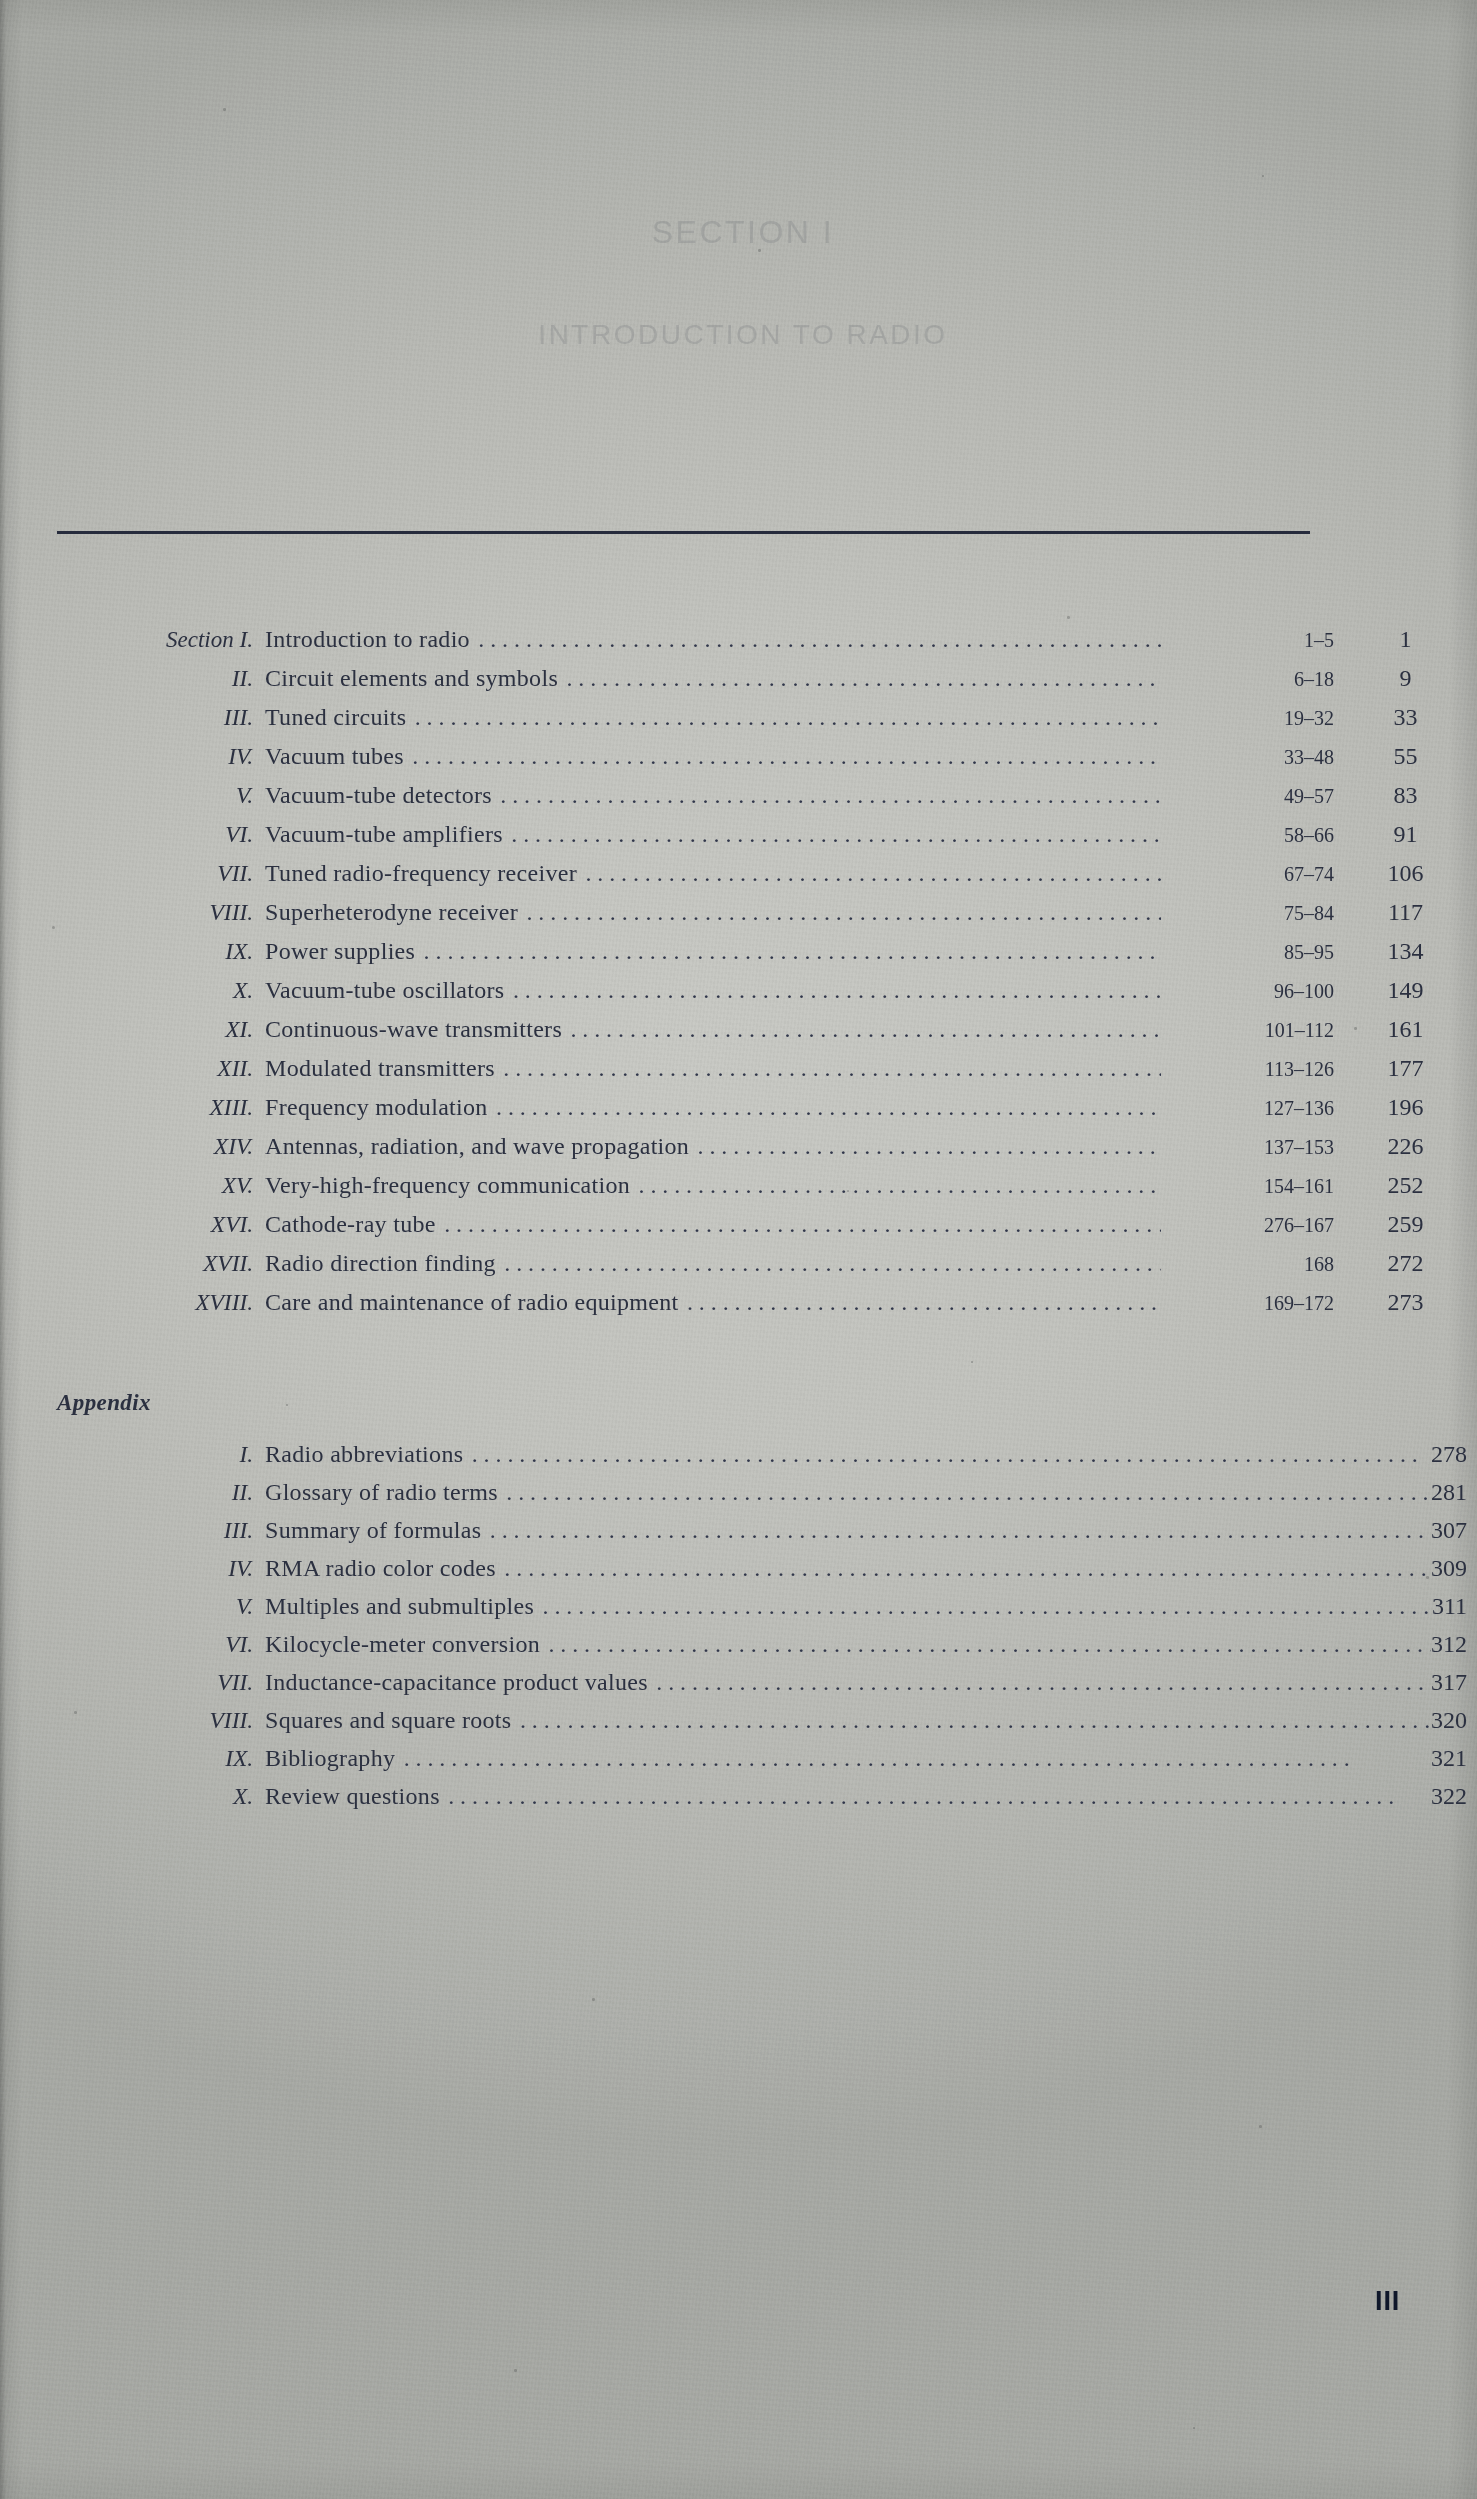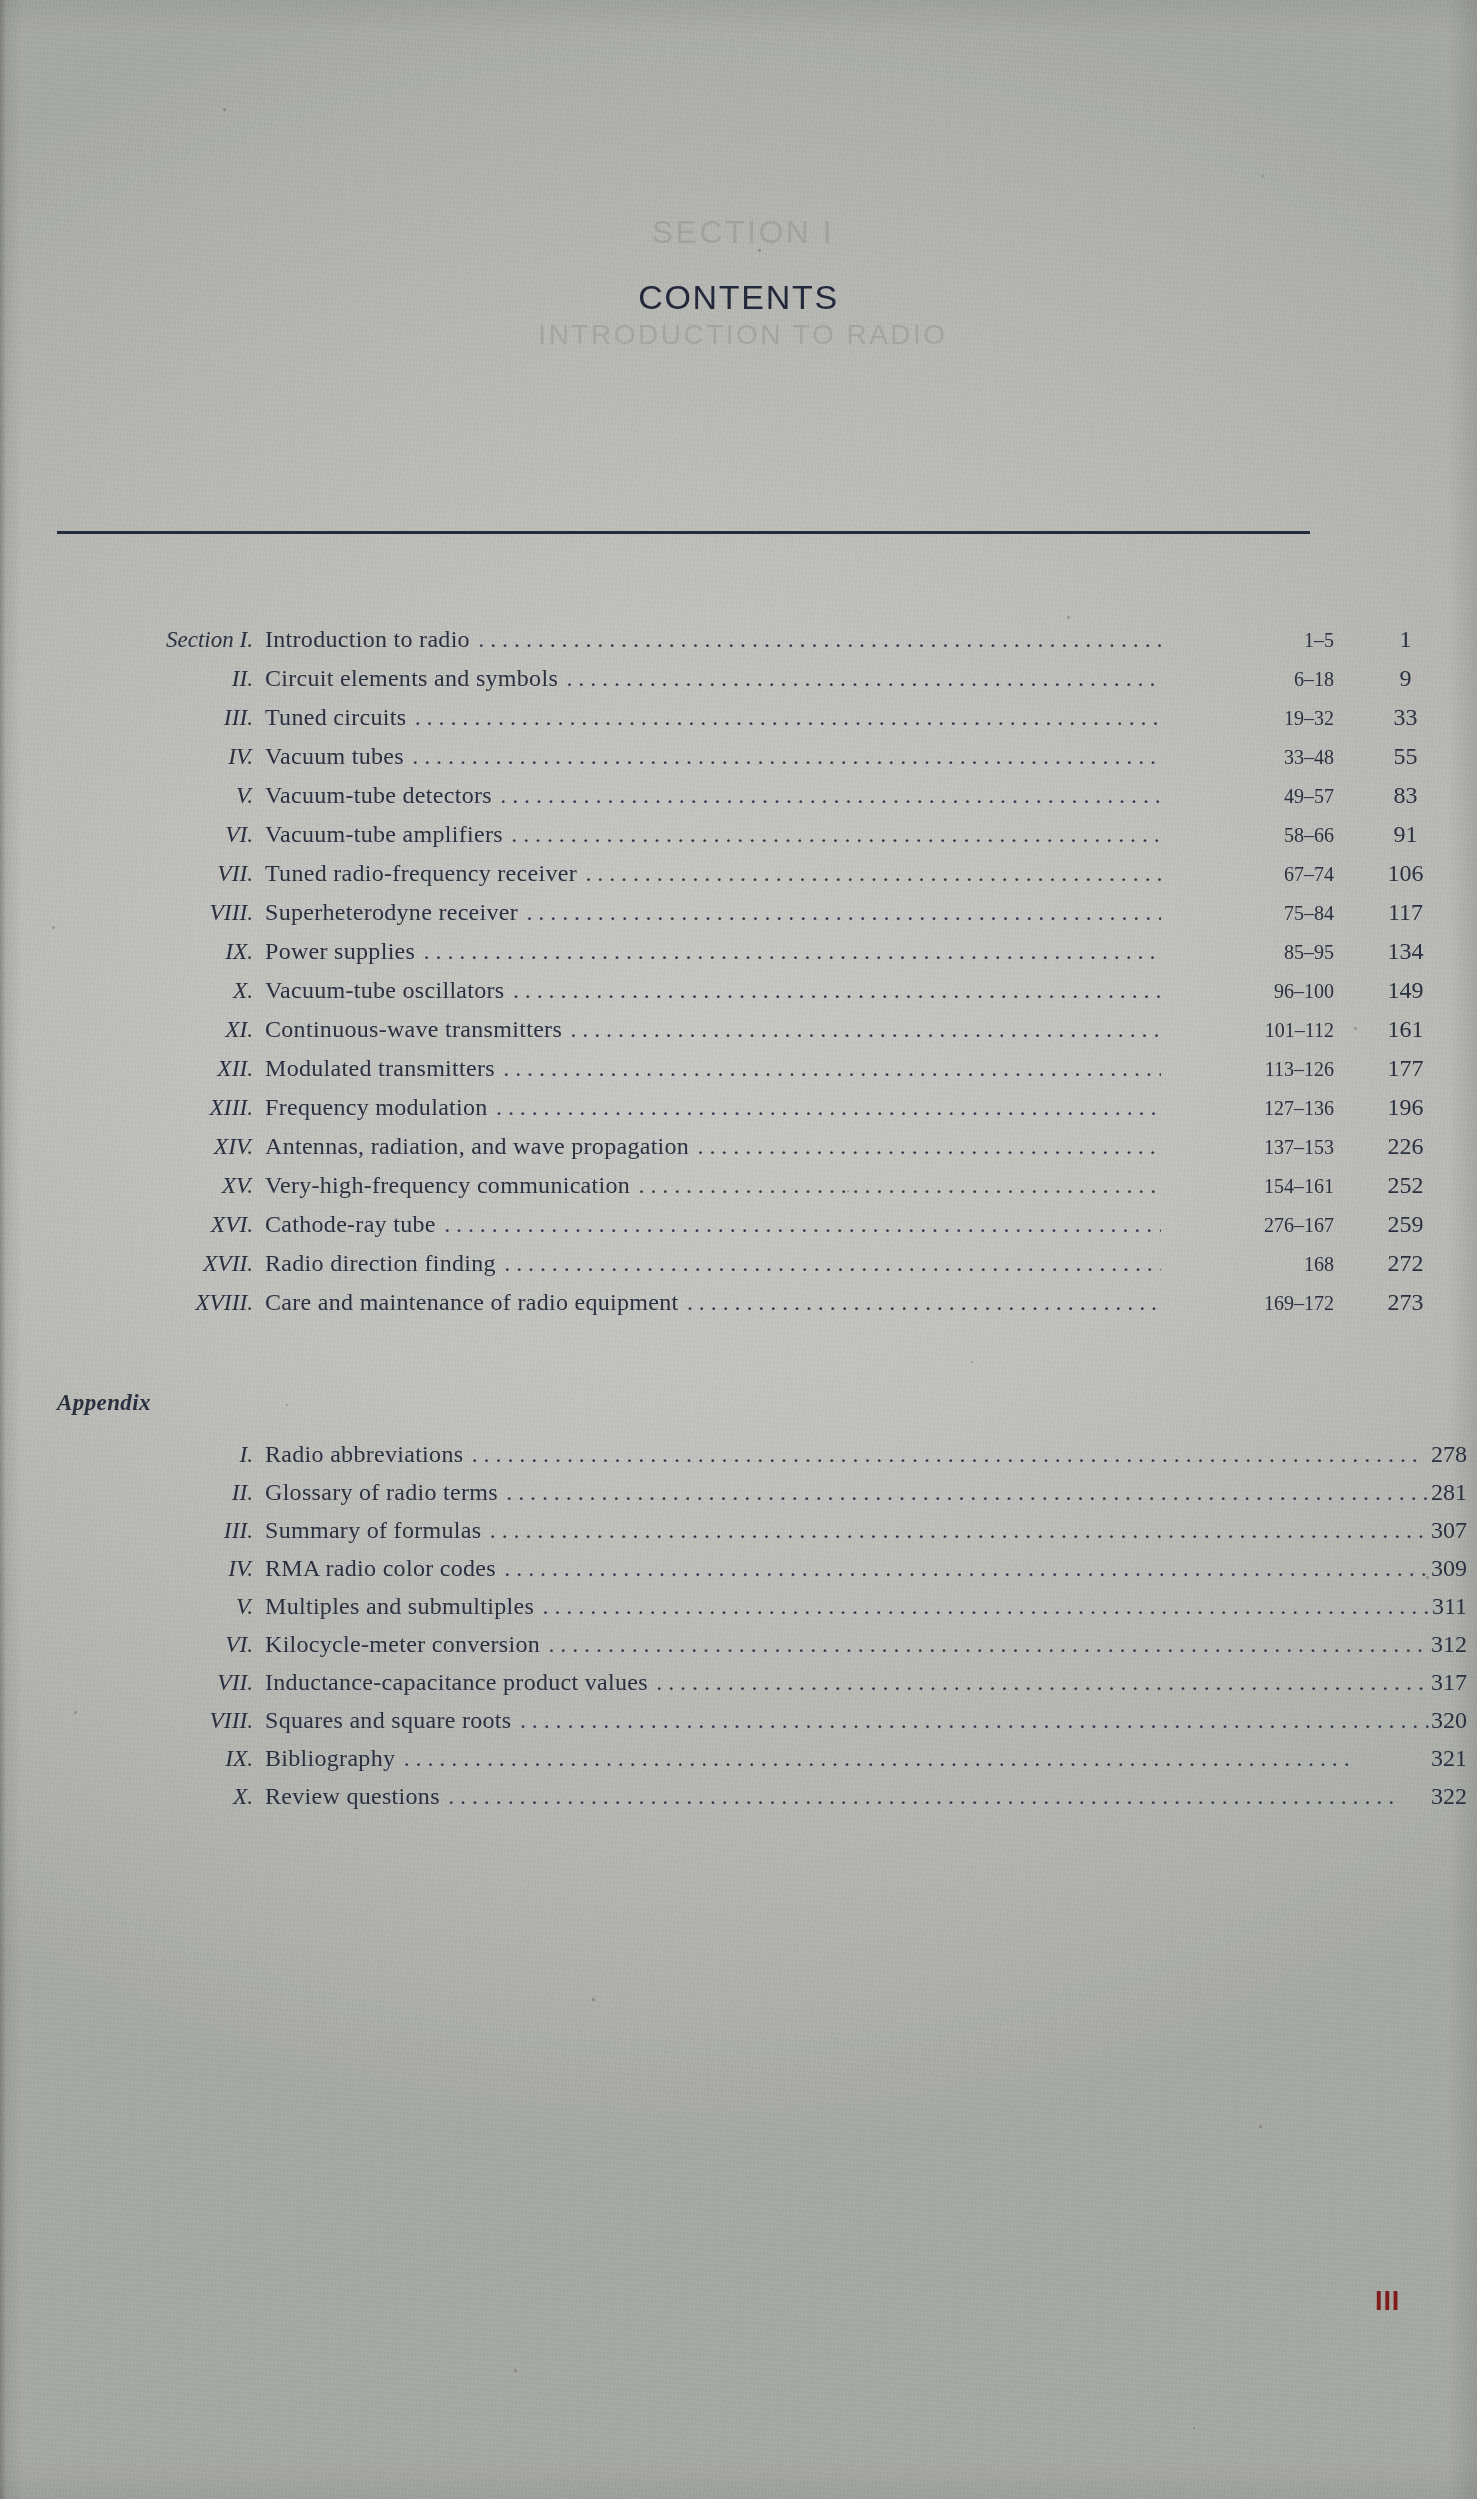--- a/index.html
+++ b/index.html
@@ -131,35 +131,34 @@
   .idx-dots{
     flex:1 1 auto;overflow:hidden;white-space:nowrap;
     font-size:24px;letter-spacing:5.9px;padding-left:8.4px;color:#30364a;
   }
   .idx-pag{flex:0 0 auto;font-size:24px;padding-right:10px;}
 
   
   .folio{
     position:absolute;right:77px;top:2286px;
     font-family:"Liberation Sans","DejaVu Sans",sans-serif;
-    font-size:27px;font-weight:bold;letter-spacing:0.8px;color:#7f1d1d;
+    font-size:27px;font-weight:bold;letter-spacing:0.8px;color:#0f172a;
   }
 </style>
 </head>
 <body>
 
 <div class="paper"></div>
 <div class="grain"></div>
 
 <div class="page">
 
   <div class="ghost g1">SECTION I</div>
   <div class="ghost g2">INTRODUCTION TO RADIO</div>
 
-  <div class="title">CONTENTS</div>
 
   <div class="rule"></div>
 
 
   <div class="rows" id="section-rows">
       <div class="row">
         <div class="c-sec"><span class="secword">Section </span><span>I.</span></div>
         <div class="c-title">Introduction to radio</div>
         <div class="c-dots">......................................................................</div>
         <div class="c-par">1–5</div>

